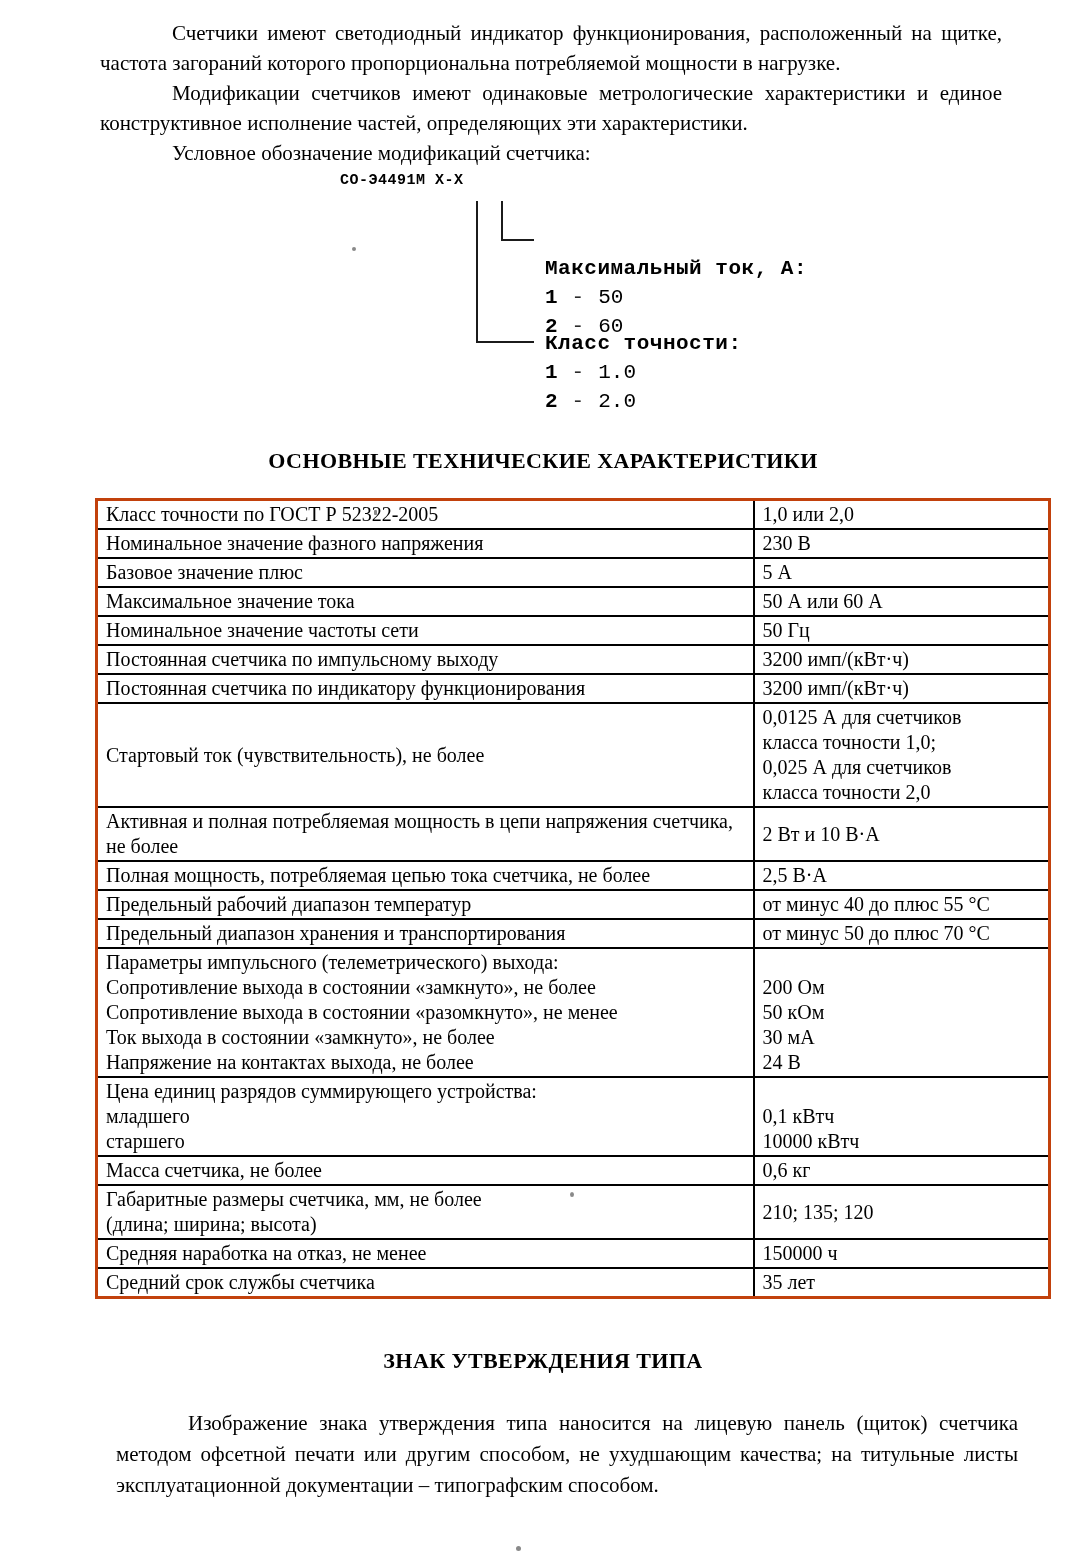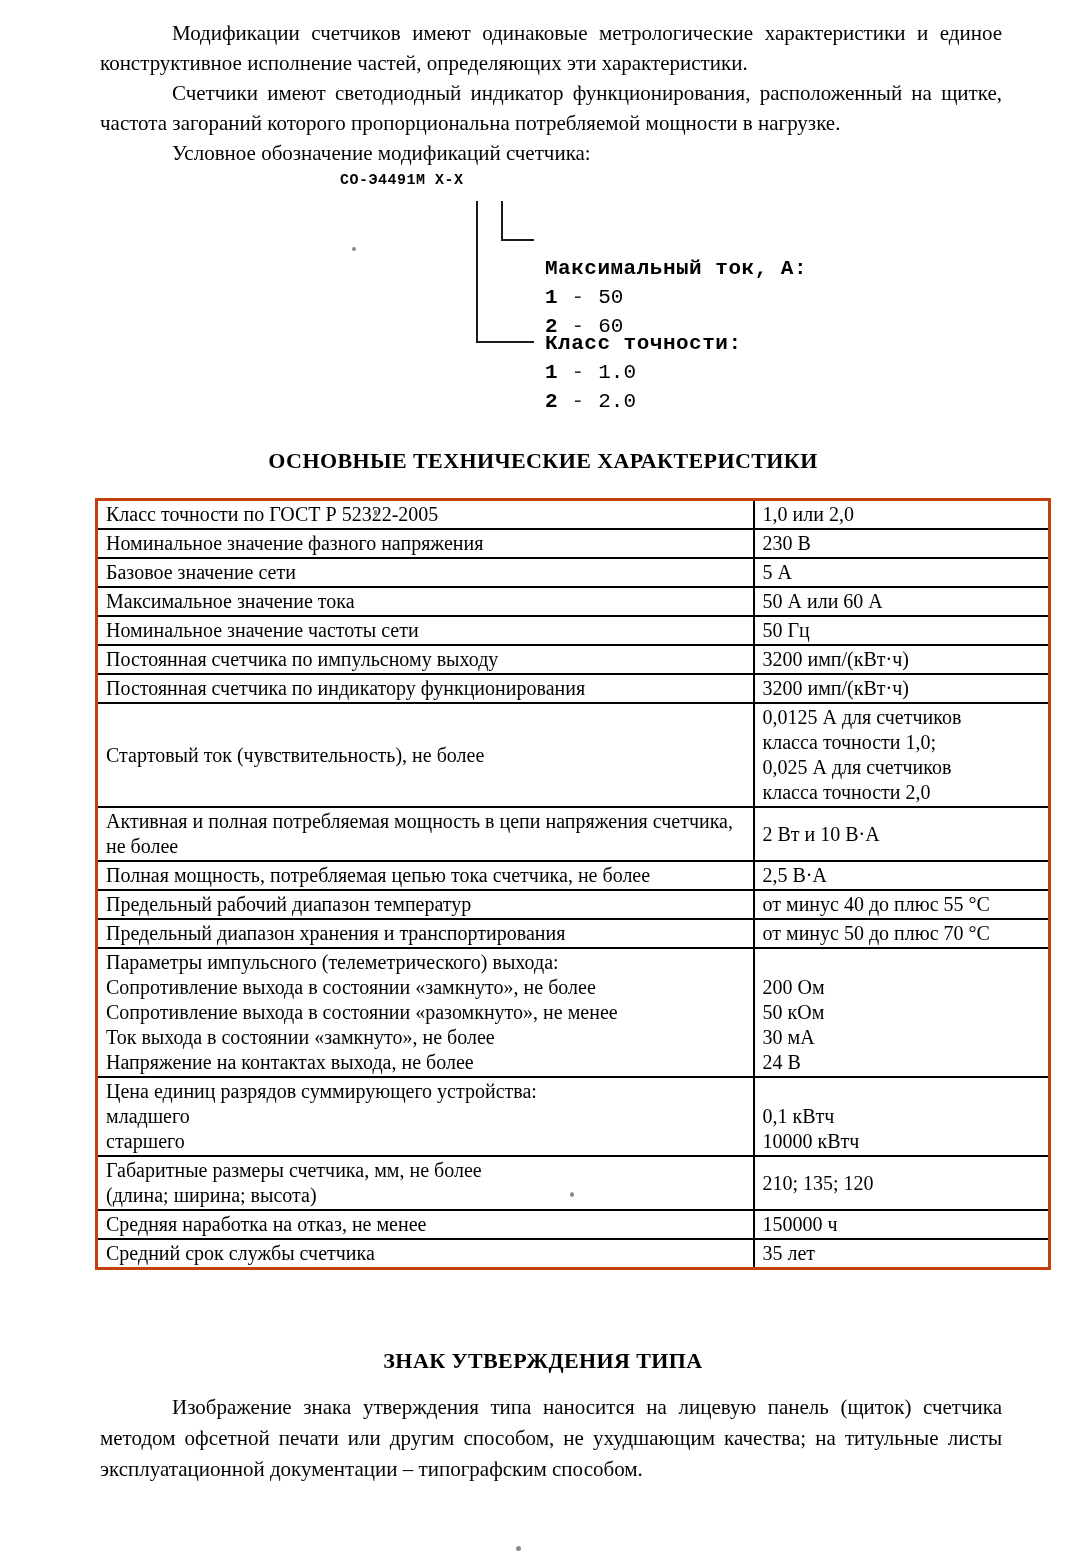--- a/index.html
+++ b/index.html
@@ -58,39 +58,39 @@
   table.specs col.c1 { width:657px; }
   table.specs col.c2 { width:296px; }
   table.specs td {
     border:2px solid #000; padding:1px 8px;
     vertical-align:middle; overflow:hidden;
   }
   table.specs .ln { line-height:25px; }
 
   
   .approval-text {
-    position:absolute; left:100px; top:1392px; width:902px; margin:0;
+    position:absolute; left:100px; top:1392px; width:902px; margin:16px;
     font-size:21px; line-height:31px; text-align:justify; text-indent:72px;
   }
 
   
   .speck { position:absolute; background:#4a4a4a; border-radius:50%; opacity:.65; }
   .speck1 { left:352px; top:247px; width:4px; height:4px; }
   .speck2 { left:374px; top:510px; width:3px; height:5px; border-radius:1px; }
   .speck3 { left:570px; top:1192px; width:4px; height:5px; }
   .speck4 { left:516px; top:1546px; width:5px; height:5px; }
 </style>
 </head>
 <body>
 
 <div class="page">
 
   <div class="intro">
+    <p>Счетчики имеют светодиодный индикатор функционирования, расположенный на щитке, частота загораний которого пропорциональна потребляемой мощности в нагрузке.</p>
     <p>Модификации счетчиков имеют одинаковые метрологические характеристики и единое конструктивное исполнение частей, определяющих эти характеристики.</p>
-    <p>Счетчики имеют светодиодный индикатор функционирования, расположенный на щитке, частота загораний которого пропорциональна потребляемой мощности в нагрузке.</p>
     <p>Условное обозначение модификаций счетчика:</p>
   </div>
 
   <div class="dg-model">СО-Э4491М Х-Х</div>
   <div class="dg-line dg-vl-right"></div>
   <div class="dg-line dg-hl-right"></div>
   <div class="dg-line dg-vl-left"></div>
   <div class="dg-line dg-hl-left"></div>
 
   <div class="dg-branch branch-max">
@@ -124,21 +124,21 @@
         <tr>
           <td>
             <div class="ln">Номинальное значение фазного напряжения</div>
           </td>
           <td>
             <div class="ln">230 В</div>
           </td>
         </tr>
         <tr>
           <td>
-            <div class="ln">Базовое значение сети</div>
+            <div class="ln">Базовое значение плюс</div>
           </td>
           <td>
             <div class="ln">5 А</div>
           </td>
         </tr>
         <tr>
           <td>
             <div class="ln">Максимальное значение тока</div>
           </td>
           <td>
@@ -235,20 +235,28 @@
             <div class="ln">старшего</div>
           </td>
           <td>
             <div class="ln">&nbsp;</div>
             <div class="ln">0,1 кВтч</div>
             <div class="ln">10000 кВтч</div>
           </td>
         </tr>
         <tr>
           <td>
+            <div class="ln">Масса счетчика, не более</div>
+          </td>
+          <td>
+            <div class="ln">0,6 кг</div>
+          </td>
+        </tr>
+        <tr>
+          <td>
             <div class="ln">Габаритные размеры счетчика, мм, не более</div>
             <div class="ln">(длина; ширина; высота)</div>
           </td>
           <td>
             <div class="ln">210; 135; 120</div>
           </td>
         </tr>
         <tr>
           <td>
             <div class="ln">Средняя наработка на отказ, не менее</div>

